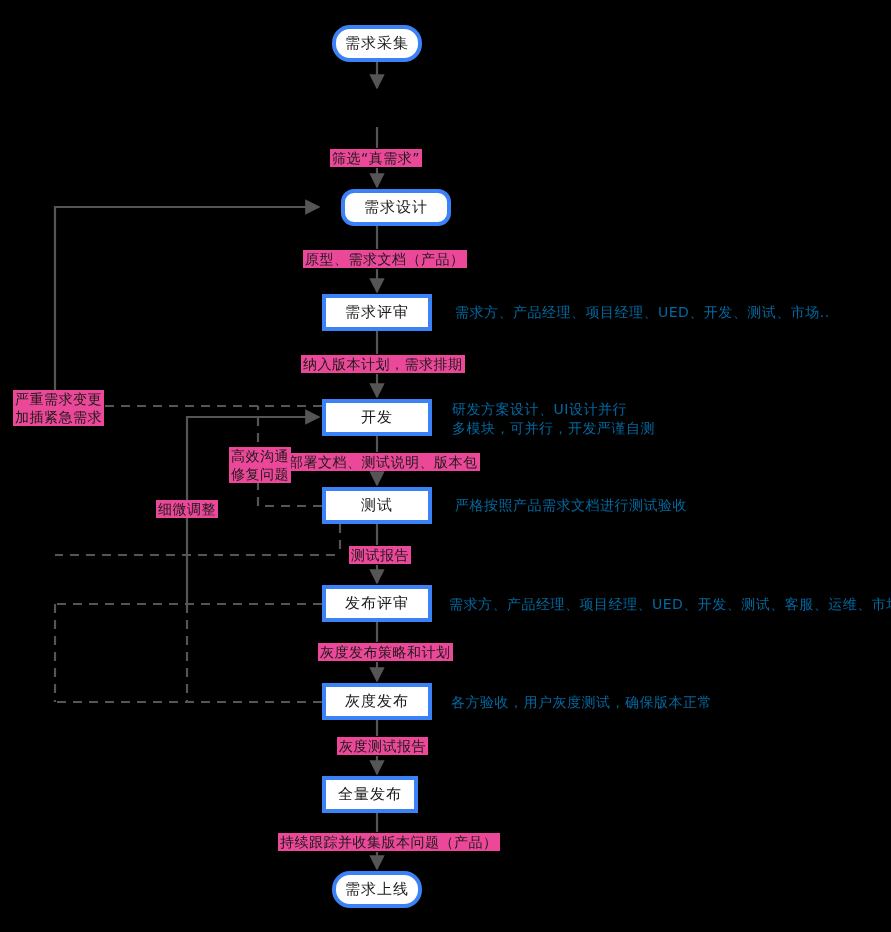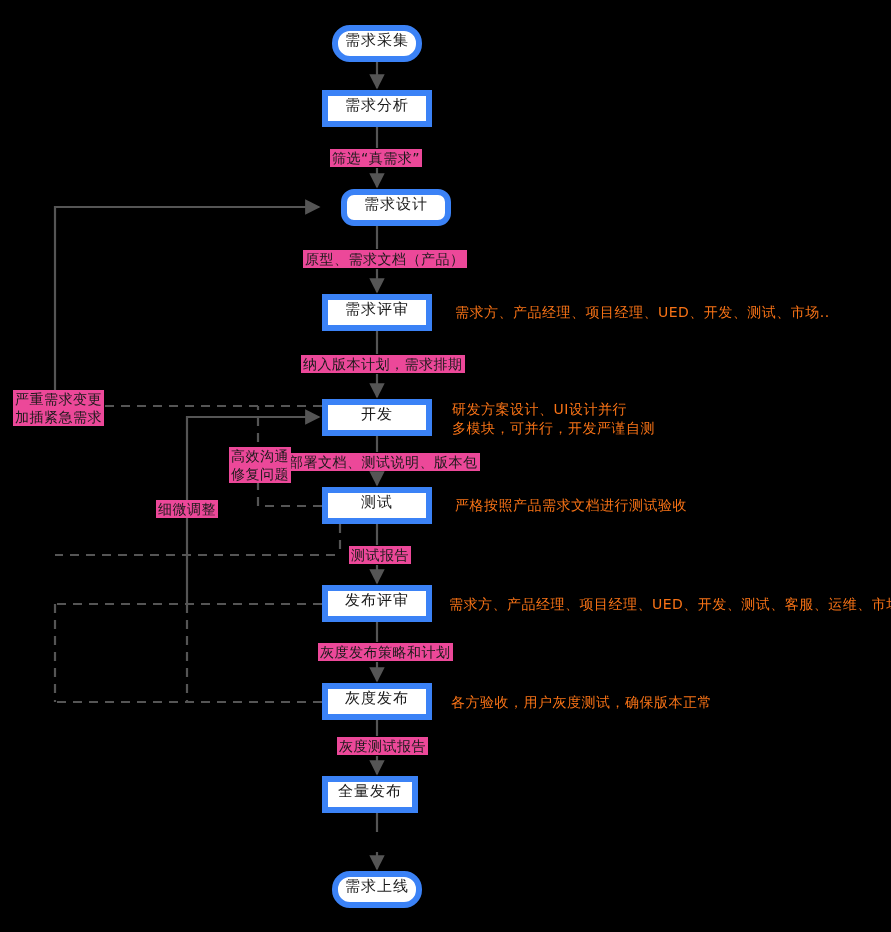--- a/index.html
+++ b/index.html
@@ -25,25 +25,25 @@
     width: 891px;
     height: 932px;
     pointer-events: none;
   }
 
   
   .node {
     position: absolute;
     box-sizing: border-box;
     background: #ffffff;
-    border: 6px solid #3b82f6;
+    border: 4px solid #3b82f6;
     color: #1a1a1a;
     font-size: 15px;
     display: flex;
-    align-items: flex-start;
+    align-items: center;
     justify-content: center;
     letter-spacing: 1px;
     z-index: 5;
   }
   .node.terminator {
     border-radius: 18px;
   }
 
   
   .edge-label {
@@ -57,21 +57,21 @@
     z-index: 6;
     letter-spacing: 0.5px;
   }
   .edge-label.two-line {
     text-align: left;
   }
 
   
   .annotation {
     position: absolute;
-    color: #f97316;
+    color: #0369a1;
     font-size: 14px;
     line-height: 19px;
     white-space: pre;
     z-index: 6;
     letter-spacing: 0.5px;
   }
 </style>
 </head>
 <body>
 
@@ -126,23 +126,20 @@
       <path d="M 322 506 L 258 506 L 258 406"></path>
 
       <path d="M 340 524 L 340 555"></path>
     </g>
   </svg>
 
   <div class="node terminator" style="left:332px; top:25px; width:90px; height:37px;">
     <span>需求采集</span>
   </div>
 
-  <div class="node" style="left:322px; top:90px; width:110px; height:37px;">
-    <span>需求分析</span>
-  </div>
 
   <div class="node" style="left:341px; top:189px; width:110px; height:37px;border-radius:13px;">
     <span>需求设计</span>
   </div>
 
   <div class="node" style="left:322px; top:294px; width:110px; height:37px;">
     <span>需求评审</span>
   </div>
 
   <div class="node" style="left:322px; top:487px; width:110px; height:37px;">
@@ -176,20 +173,21 @@
   <div class="edge-label" style="left:301px; top:355px;">纳入版本计划，需求排期</div>
 
   <div class="edge-label" style="left:287px; top:453px;">部署文档、测试说明、版本包</div>
 
   <div class="edge-label" style="left:349px; top:546px;">测试报告</div>
 
   <div class="edge-label" style="left:318px; top:643px;">灰度发布策略和计划</div>
 
   <div class="edge-label" style="left:337px; top:737px;">灰度测试报告</div>
 
+  <div class="edge-label" style="left:278px; top:833px;">持续跟踪并收集版本问题（产品）</div>
 
   <div class="edge-label two-line" style="left:13px; top:390px;">严重需求变更
 加插紧急需求</div>
 
   <div class="edge-label two-line" style="left:229px; top:447px;">高效沟通
 修复问题</div>
 
   <div class="edge-label" style="left:156px; top:500px;">细微调整</div>
 
   <div class="annotation" style="left:455px; top:303px;">需求方、产品经理、项目经理、UED、开发、测试、市场..</div>

